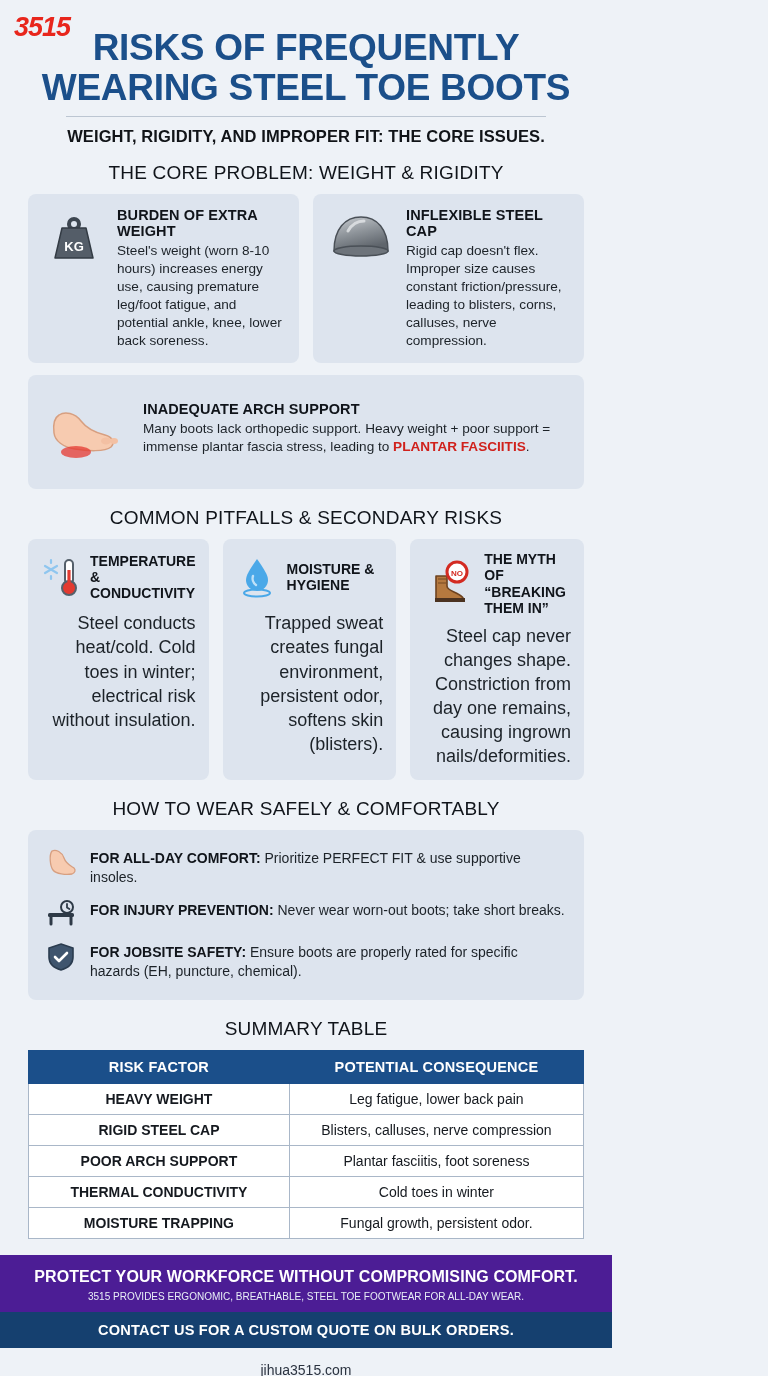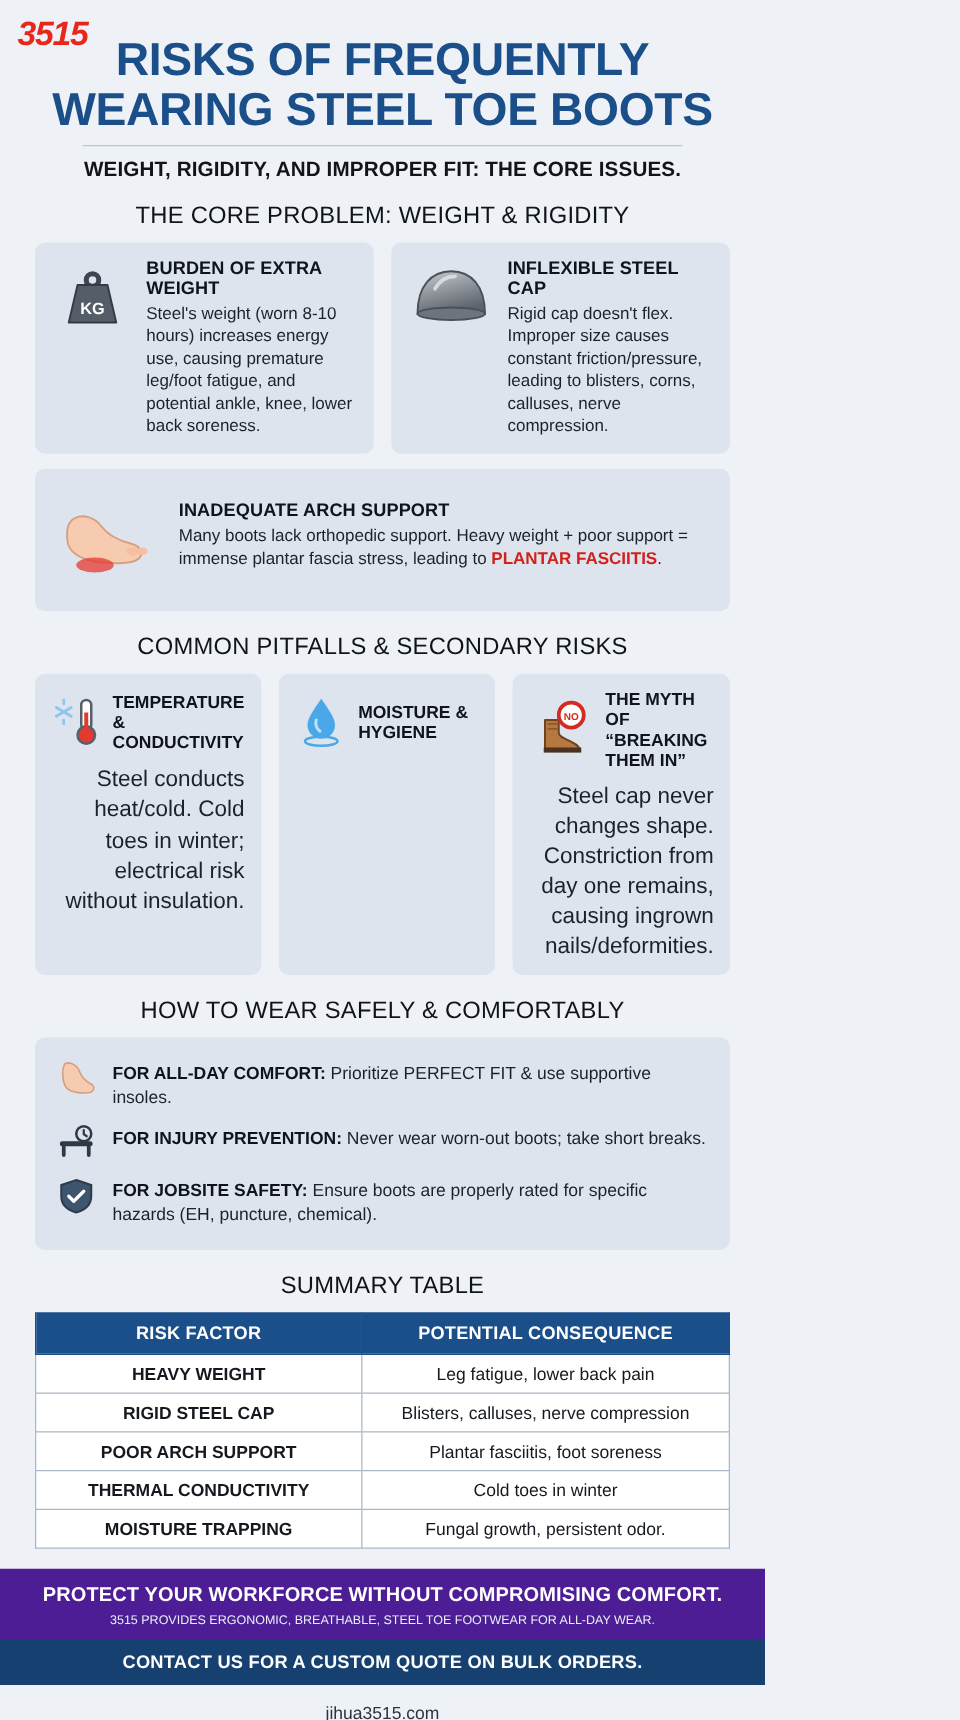--- a/index.html
+++ b/index.html
@@ -318,20 +318,21 @@
         <div class="pcard-head">
           <span class="icon-box">
             <svg width="42" height="46" viewBox="0 0 42 46">
               <path d="M21 5 C14 15 10 21 10 26 a11 11 0 0 0 22 0 C32 21 28 15 21 5 z" fill="#4aa8e8"></path>
               <path d="M17 22 C16 25 17 29 20 31" stroke="#bfe1f8" stroke-width="2.4" fill="none" stroke-linecap="round"></path>
               <ellipse cx="21" cy="39" rx="13" ry="3.6" fill="none" stroke="#4aa8e8" stroke-width="2"></ellipse>
             </svg>
           </span>
           <span class="pcard-title">MOISTURE &amp; HYGIENE</span>
         </div>
+        <div class="pcard-text">Trapped sweat creates fungal environment, persistent odor, softens skin (blisters).</div>
       </div>
 
       <div class="pcard">
         <div class="pcard-head">
           <span class="icon-box">
             <svg width="52" height="48" viewBox="0 0 52 48">
               <path d="M13 16 h11 v10 c0 4 6 5 11 8 c4 2 6 4 6 7 H13 z" fill="#b5793f" stroke="#6e4320" stroke-width="1.6" stroke-linejoin="round"></path>
               <path d="M12 38 h30 v4 H12 z" fill="#4b3220"></path>
               <path d="M15 19 h8 M15 23 h8" stroke="#8a5a2c" stroke-width="1.4"></path>
               <circle cx="34" cy="12" r="10" fill="#ffffff" stroke="#d32b22" stroke-width="3"></circle>

